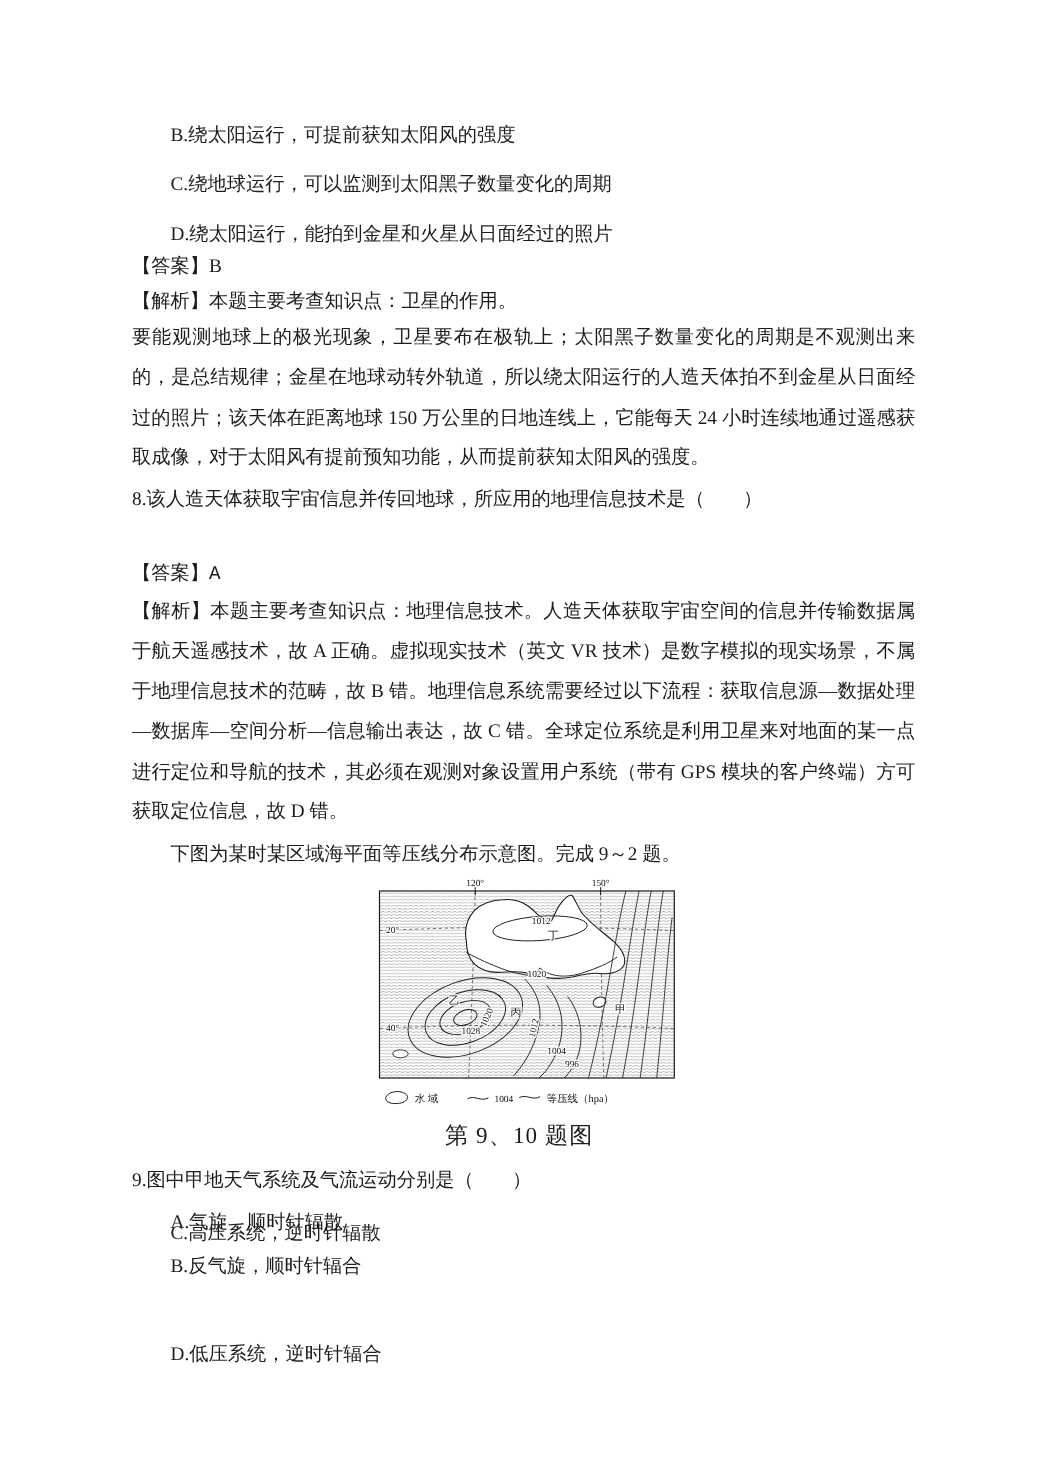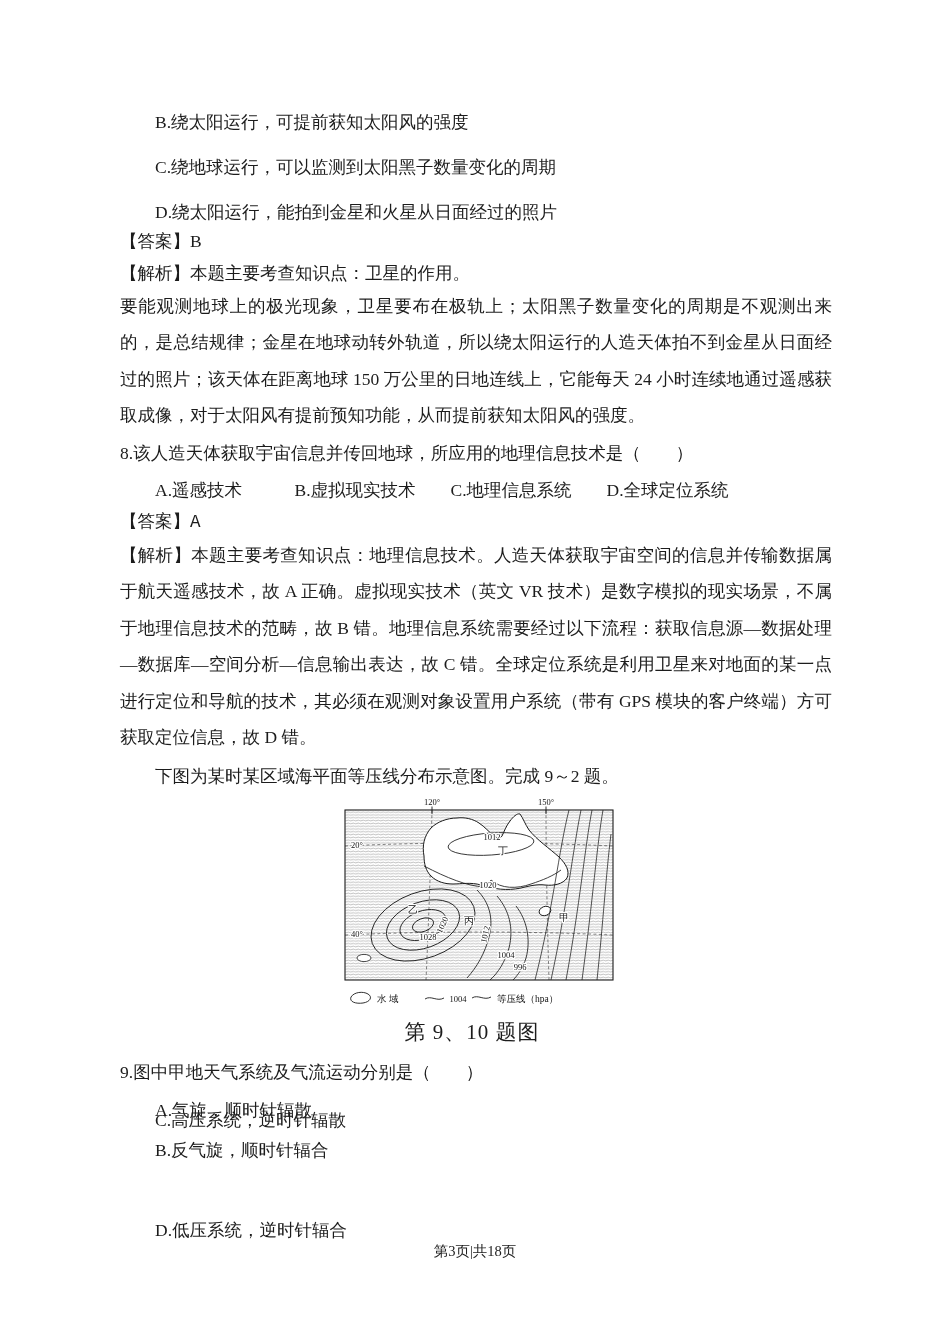--- a/index.html
+++ b/index.html
@@ -50,21 +50,20 @@
 
   <div class="blk opt" style="top:110px;">B.绕太阳运行，可提前获知太阳风的强度</div>
   <div class="blk opt" style="top:200px;">D.绕太阳运行，能拍到金星和火星从日面经过的照片</div>
   <div class="blk opt" style="top:155px;">C.绕地球运行，可以监测到太阳黑子数量变化的周期</div>
 
   <div class="blk stem" style="top:229px;">【答案】B</div>
   <div class="blk stem" style="top:261px;">【解析】本题主要考查知识点：卫星的作用。</div>
   <div class="para" style="top:288px;">要能观测地球上的极光现象，卫星要布在极轨上；太阳黑子数量变化的周期是不观测出来的，是总结规律；金星在地球动转外轨道，所以绕太阳运行的人造天体拍不到金星从日面经过的照片；该天体在距离地球 150 万公里的日地连线上，它能每天 24 小时连续地通过遥感获取成像，对于太阳风有提前预知功能，从而提前获知太阳风的强度。</div>
 
   <div class="blk stem" style="top:441px;">8.该人造天体获取宇宙信息并传回地球，所应用的地理信息技术是（　　）</div>
-  <div class="blk opt" style="top:478px;">A.遥感技术　　　B.虚拟现实技术　　C.地理信息系统　　D.全球定位系统</div>
   <div class="blk stem" style="top:510px;font-family:Liberation Mono, monospace;">【答案】A</div>
   <div class="para" style="top:537px;">【解析】本题主要考查知识点：地理信息技术。人造天体获取宇宙空间的信息并传输数据属于航天遥感技术，故 A 正确。虚拟现实技术（英文 VR 技术）是数字模拟的现实场景，不属于地理信息技术的范畴，故 B 错。地理信息系统需要经过以下流程：获取信息源—数据处理—数据库—空间分析—信息输出表达，故 C 错。全球定位系统是利用卫星来对地面的某一点进行定位和导航的技术，其必须在观测对象设置用户系统（带有 GPS 模块的客户终端）方可获取定位信息，故 D 错。</div>
 
   <div class="blk opt" style="top:764px;">下图为某时某区域海平面等压线分布示意图。完成 9～2 题。</div>
 
   <div class="figure">
     <svg width="330" height="222" viewBox="0 0 330 222">
       <defs>
         <pattern id="sea" width="5" height="2.8" patternUnits="userSpaceOnUse">
           <path d="M0 1.4 Q1.25 0.7 2.5 1.4 T5 1.4" fill="none" stroke="#6f6f6f" stroke-width="0.45"></path>
@@ -139,14 +138,13 @@
     </svg>
     <div class="fig-caption">第 9、10 题图</div>
   </div>
 
   <div class="blk stem" style="top:1060px;">9.图中甲地天气系统及气流运动分别是（　　）</div>
   <div class="blk opt" style="top:1098px;">A.气旋，顺时针辐散</div>
   <div class="blk opt" style="top:1138px;">B.反气旋，顺时针辐合</div>
   <div class="blk opt" style="top:1108px;">C.高压系统，逆时针辐散</div>
   <div class="blk opt" style="top:1218px;">D.低压系统，逆时针辐合</div>
 
-  <div class="footer">第3页|共18页</div>
 </div>
 
 </body></html>

